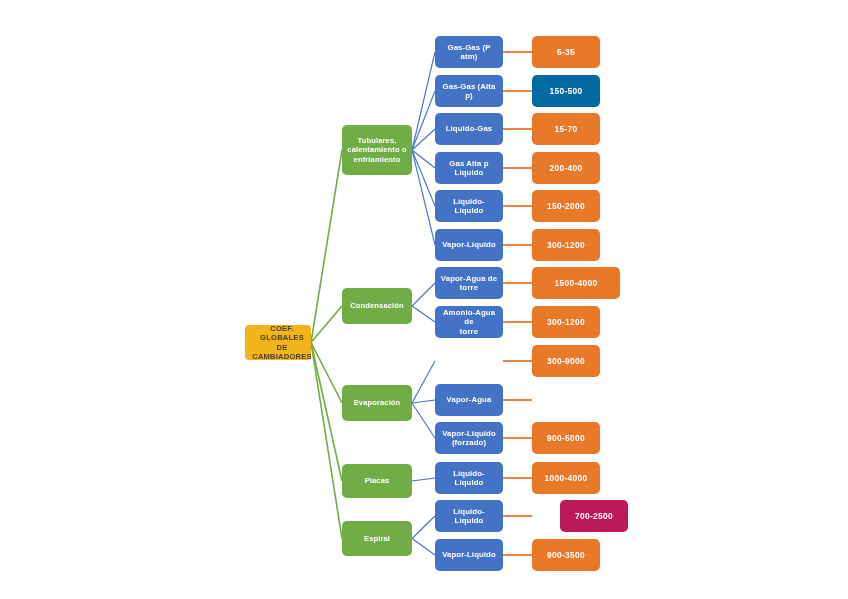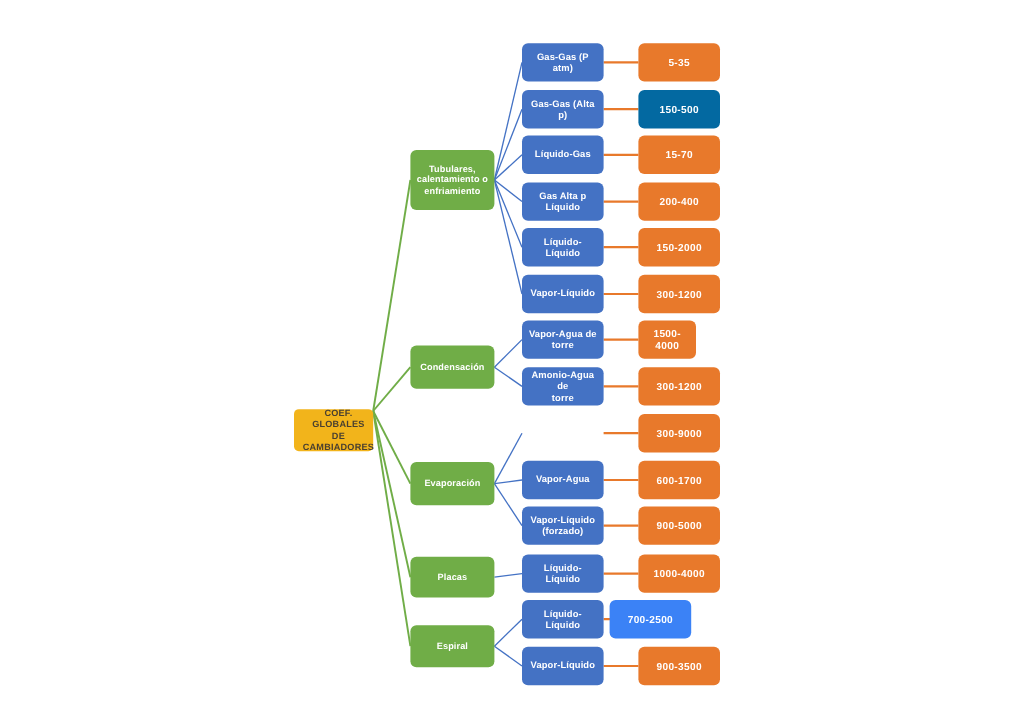--- a/index.html
+++ b/index.html
@@ -138,42 +138,39 @@
     </div>
     <div class="node node-cat" style="left: 342px; top: 125px; width: 70px; height: 50px; background: rgb(112, 173, 71);">
       <span>Tubulares,
 calentamiento o
 enfriamiento</span>
     </div>
     <div class="node node-sub" style="left: 435px; top: 267px; width: 68px; height: 32px; background: rgb(68, 114, 196);">
       <span>Vapor-Agua de
 torre</span>
     </div>
-    <div class="node node-val" style="left: 532px; top: 267px; width: 48px; height: 32px; background: rgb(232, 121, 43);">
+    <div class="node node-val" style="left: 532px; top: 267px; width: 88px; height: 32px; background: rgb(232, 121, 43); text-align: right;">
       <span>1500-4000</span>
     </div>
     <div class="node node-sub" style="left: 435px; top: 306px; width: 68px; height: 32px; background: rgb(68, 114, 196);">
       <span>Amonio-Agua de
 torre</span>
     </div>
     <div class="node node-val" style="left: 532px; top: 306px; width: 68px; height: 32px; background: rgb(232, 121, 43);">
       <span>300-1200</span>
     </div>
     <div class="node node-cat" style="left: 342px; top: 288px; width: 70px; height: 36px; background: rgb(112, 173, 71);">
       <span>Condensación</span>
     </div>
     <div class="node node-val" style="left: 532px; top: 345px; width: 68px; height: 32px; background: rgb(232, 121, 43);">
       <span>300-9000</span>
     </div>
     <div class="node node-sub" style="left: 435px; top: 384px; width: 68px; height: 32px; background: rgb(68, 114, 196);">
       <span>Vapor-Agua</span>
     </div>
-    <div class="node node-val" style="left: 532px; top: 384px; width: 68px; height: 32px; background: rgb(232, 121, 43);">
-      <span>600-1700</span>
-    </div>
     <div class="node node-sub" style="left: 435px; top: 422px; width: 68px; height: 32px; background: rgb(68, 114, 196);">
       <span>Vapor-Líquido
 (forzado)</span>
     </div>
     <div class="node node-val" style="left: 532px; top: 422px; width: 68px; height: 32px; background: rgb(232, 121, 43);">
       <span>900-5000</span>
     </div>
     <div class="node node-cat" style="left: 342px; top: 385px; width: 70px; height: 36px; background: rgb(112, 173, 71);">
       <span>Evaporación</span>
     </div>
@@ -182,30 +179,30 @@
     </div>
     <div class="node node-val" style="left: 532px; top: 462px; width: 68px; height: 32px; background: rgb(232, 121, 43);">
       <span>1000-4000</span>
     </div>
     <div class="node node-cat" style="left: 342px; top: 464px; width: 70px; height: 34px; background: rgb(112, 173, 71);">
       <span>Placas</span>
     </div>
     <div class="node node-sub" style="left: 435px; top: 500px; width: 68px; height: 32px; background: rgb(68, 114, 196);">
       <span>Líquido-Líquido</span>
     </div>
-    <div class="node node-val" style="left: 508px; top: 500px; width: 68px; height: 32px; background: #3b82f6;">
+    <div class="node node-val" style="left: 560px; top: 500px; width: 68px; height: 32px; background: #be185d;">
       <span>700-2500</span>
     </div>
     <div class="node node-sub" style="left: 435px; top: 539px; width: 68px; height: 32px; background: rgb(68, 114, 196);">
       <span>Vapor-Líquido</span>
     </div>
     <div class="node node-val" style="left: 532px; top: 539px; width: 68px; height: 32px; background: rgb(232, 121, 43);">
       <span>900-3500</span>
     </div>
     <div class="node node-cat" style="left: 342px; top: 521px; width: 70px; height: 35px; background: rgb(112, 173, 71);">
       <span>Espiral</span>
     </div>
-    <div class="node node-root" style="left: 245px; top: 341px; width: 66px; height: 35px; background: rgb(242, 180, 27); padding-left: 12px;">
+    <div class="node node-root" style="left: 245px; top: 325px; width: 66px; height: 35px; background: rgb(242, 180, 27); padding-left: 12px;">
       <span>COEF. GLOBALES
 DE
 CAMBIADORES</span>
     </div>
   </div>
 
 </body></html>

